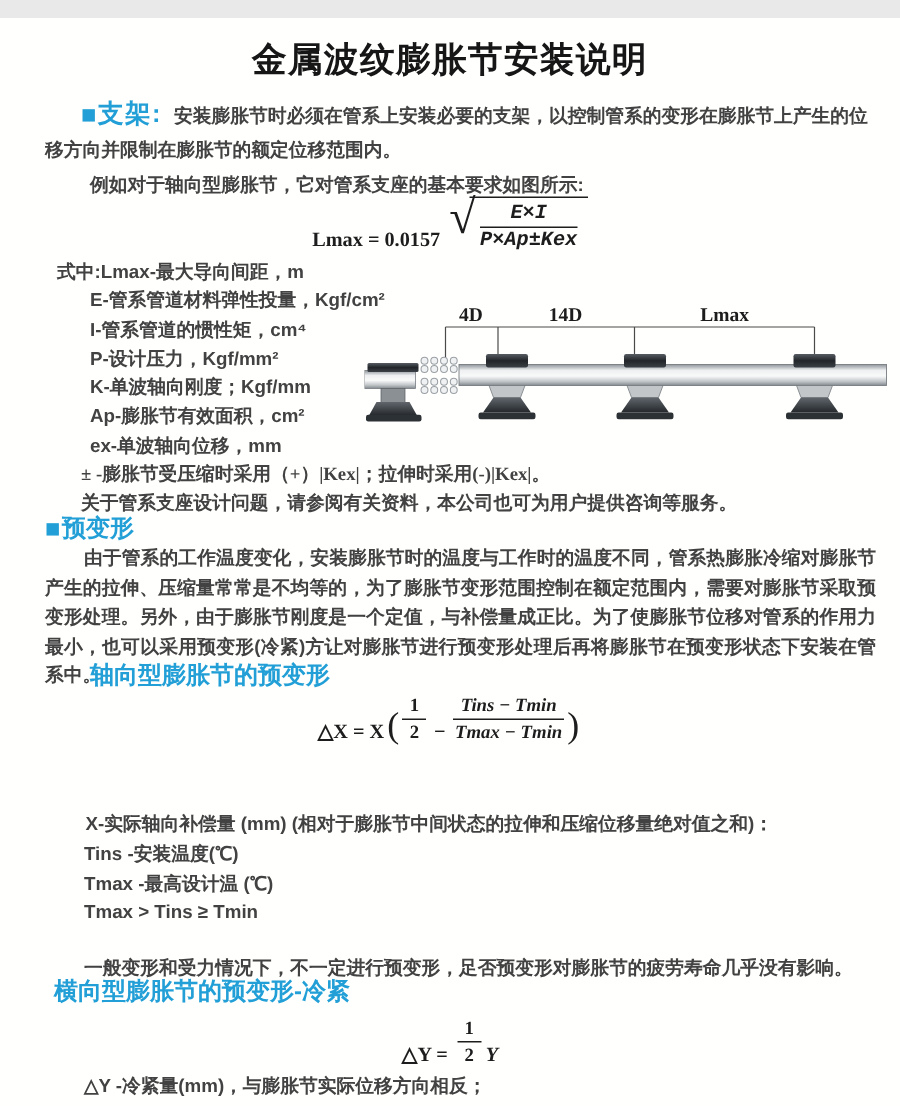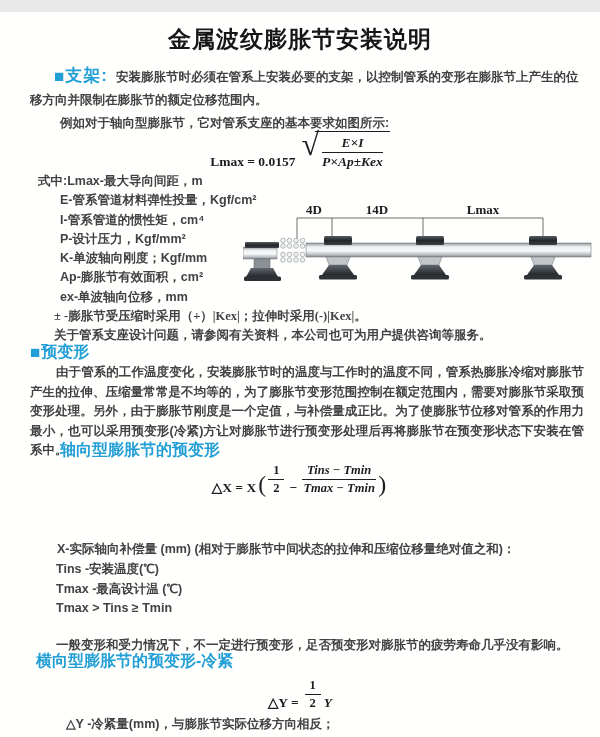--- a/index.html
+++ b/index.html
@@ -24,21 +24,21 @@
   .sq { color:#219fd6; font-size:17px; font-style:normal; margin-right:1px; vertical-align:-1px; }
   .sec-head { color:#219fd6; font-size:17px; font-weight:bold; margin-right:8px; letter-spacing:1px; }
   .example { text-indent:30px; }
 
   
   .formula { position:absolute; left:0; right:0; display:flex; justify-content:center; align-items:flex-end;
              font-family:"Liberation Serif", serif; font-weight:bold; font-size:13.5px; color:#1d1d1d; }
   .formula1 { top:119px; }
   .sqrt-wrap { display:flex; align-items:flex-start; margin-left:6px; }
   .sqrt-sign { font-size:32px; font-weight:400; line-height:26px; margin-right:-4px; }
-  .sqrt-body { border-top:1.6px solid #1d1d1d; padding:3px 7px 0 7px; }
+  .sqrt-body { border-top:1.6px solid #1d1d1d; padding:3px 7px 0 7px;font-family:Liberation Mono, monospace; }
   .vfrac { display:inline-block; text-align:center; vertical-align:middle; }
   .vfrac .num { display:block; padding:0 5px 1px; border-bottom:1.2px solid #1d1d1d; }
   .vfrac .den { display:block; padding-top:1px; }
   .ital { font-style:italic; }
   .paren { font-size:24px; font-weight:400; line-height:1; padding:0 2px; }
   .f-op { padding:0 5px; }
 
   .formula2 { top:451px; }
   .formula3 { top:666px; }
   .formula2 .vfrac, .formula3 .vfrac { font-size:12.5px; }
@@ -61,21 +61,21 @@
 
   .blue-sub { position:absolute; color:#219fd6; font-size:16px; font-weight:bold; margin:0; }
   .axial-head { top:428px; left:60px; }
   .lateral-head { top:639px; left:36px; }
 
   .axial-where { position:absolute; top:489px; left:30px; right:16px; font-size:12.5px;
                  line-height:19.5px; text-indent:26px; margin:0; }
   .axial-xdef  { position:absolute; top:529px; left:57px; font-size:12.5px; }
   .axial-temps { position:absolute; top:548px; left:56px; font-size:12.5px; line-height:19.6px; }
   .axial-note  { position:absolute; top:625px; left:56px; font-size:12.5px; }
-  .lateral-note{ position:absolute; top:704px; left:66px; font-size:12.5px; }
+  .lateral-note{ position:absolute; top:704px; left:56px; font-size:12.5px; }
 </style>
 </head>
 <body>
 
 <div class="page" data-name="document-page">
 
   <h1 class="title" data-name="page-title">金属波纹膨胀节安装说明</h1>
 
   <div class="sec-support" data-name="section-support">
     <p class="lead" data-name="support-intro-paragraph"><span class="sq" data-name="section-marker-icon">■</span><span class="sec-head" data-name="section-heading-support">支架:</span><span data-name="support-lead-text">安装膨胀节时必须在管系上安装必要的支架，以控制管系的变形在膨胀节上产生的位移方向并限制在膨胀节的额定位移范围内。</span></p>

